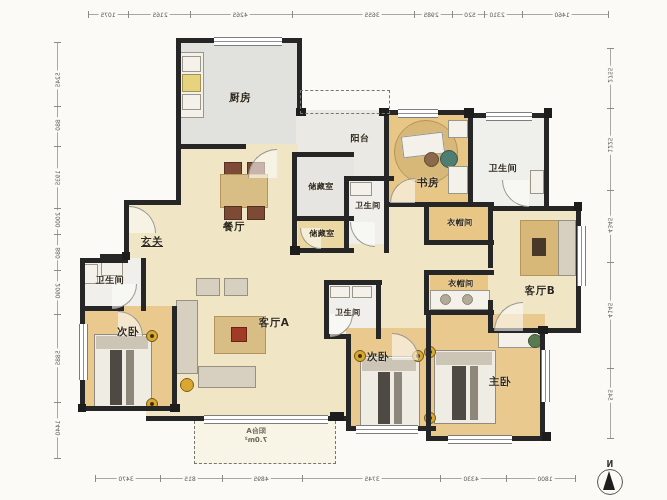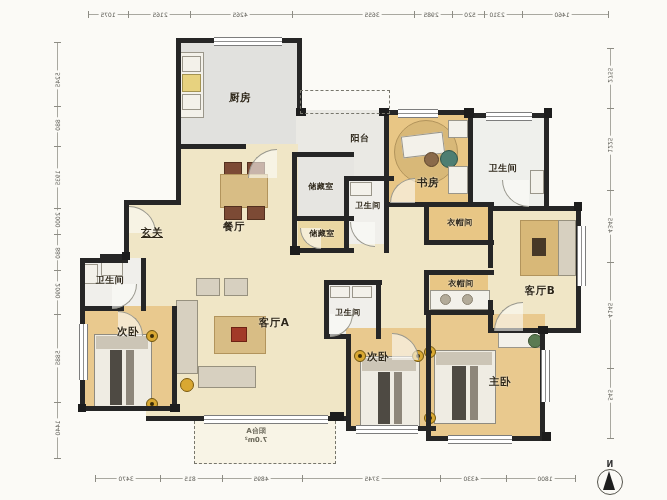--- a/index.html
+++ b/index.html
@@ -228,21 +228,21 @@
   <span class="rlab s10" style="left:240px;top:98px;">厨房</span>
   <span class="rlab s9" style="left:360px;top:138px;">阳台</span>
   <span class="rlab s8" style="left:321px;top:186px;">储藏室</span>
   <span class="rlab s8" style="left:368px;top:205px;">卫生间</span>
   <span class="rlab s8" style="left:322px;top:233px;">储藏室</span>
   <span class="rlab s10" style="left:428px;top:183px;">书房</span>
   <span class="rlab s9" style="left:503px;top:168px;">卫生间</span>
   <span class="rlab s8" style="left:460px;top:222px;">衣帽间</span>
   <span class="rlab s10" style="left:540px;top:291px;">客厅B</span>
   <span class="rlab s8" style="left:461px;top:283px;">衣帽间</span>
-  <span class="rlab s10" style="left:152px;top:233px;text-decoration:underline;">玄关</span>
+  <span class="rlab s10" style="left:152px;top:242px;text-decoration:underline;">玄关</span>
   <span class="rlab s10" style="left:234px;top:227px;">餐厅</span>
   <span class="rlab s10" style="left:274px;top:323px;">客厅A</span>
   <span class="rlab s9" style="left:110px;top:280px;">卫生间</span>
   <span class="rlab s10" style="left:128px;top:332px;">次卧</span>
   <span class="rlab s8" style="left:348px;top:312px;">卫生间</span>
   <span class="rlab s10" style="left:378px;top:357px;">次卧</span>
   <span class="rlab s10" style="left:500px;top:382px;">主卧</span>
 
   <span class="mirlab" style="left:256px;top:436px;">
     <span style="display:block;">阳台A</span>

